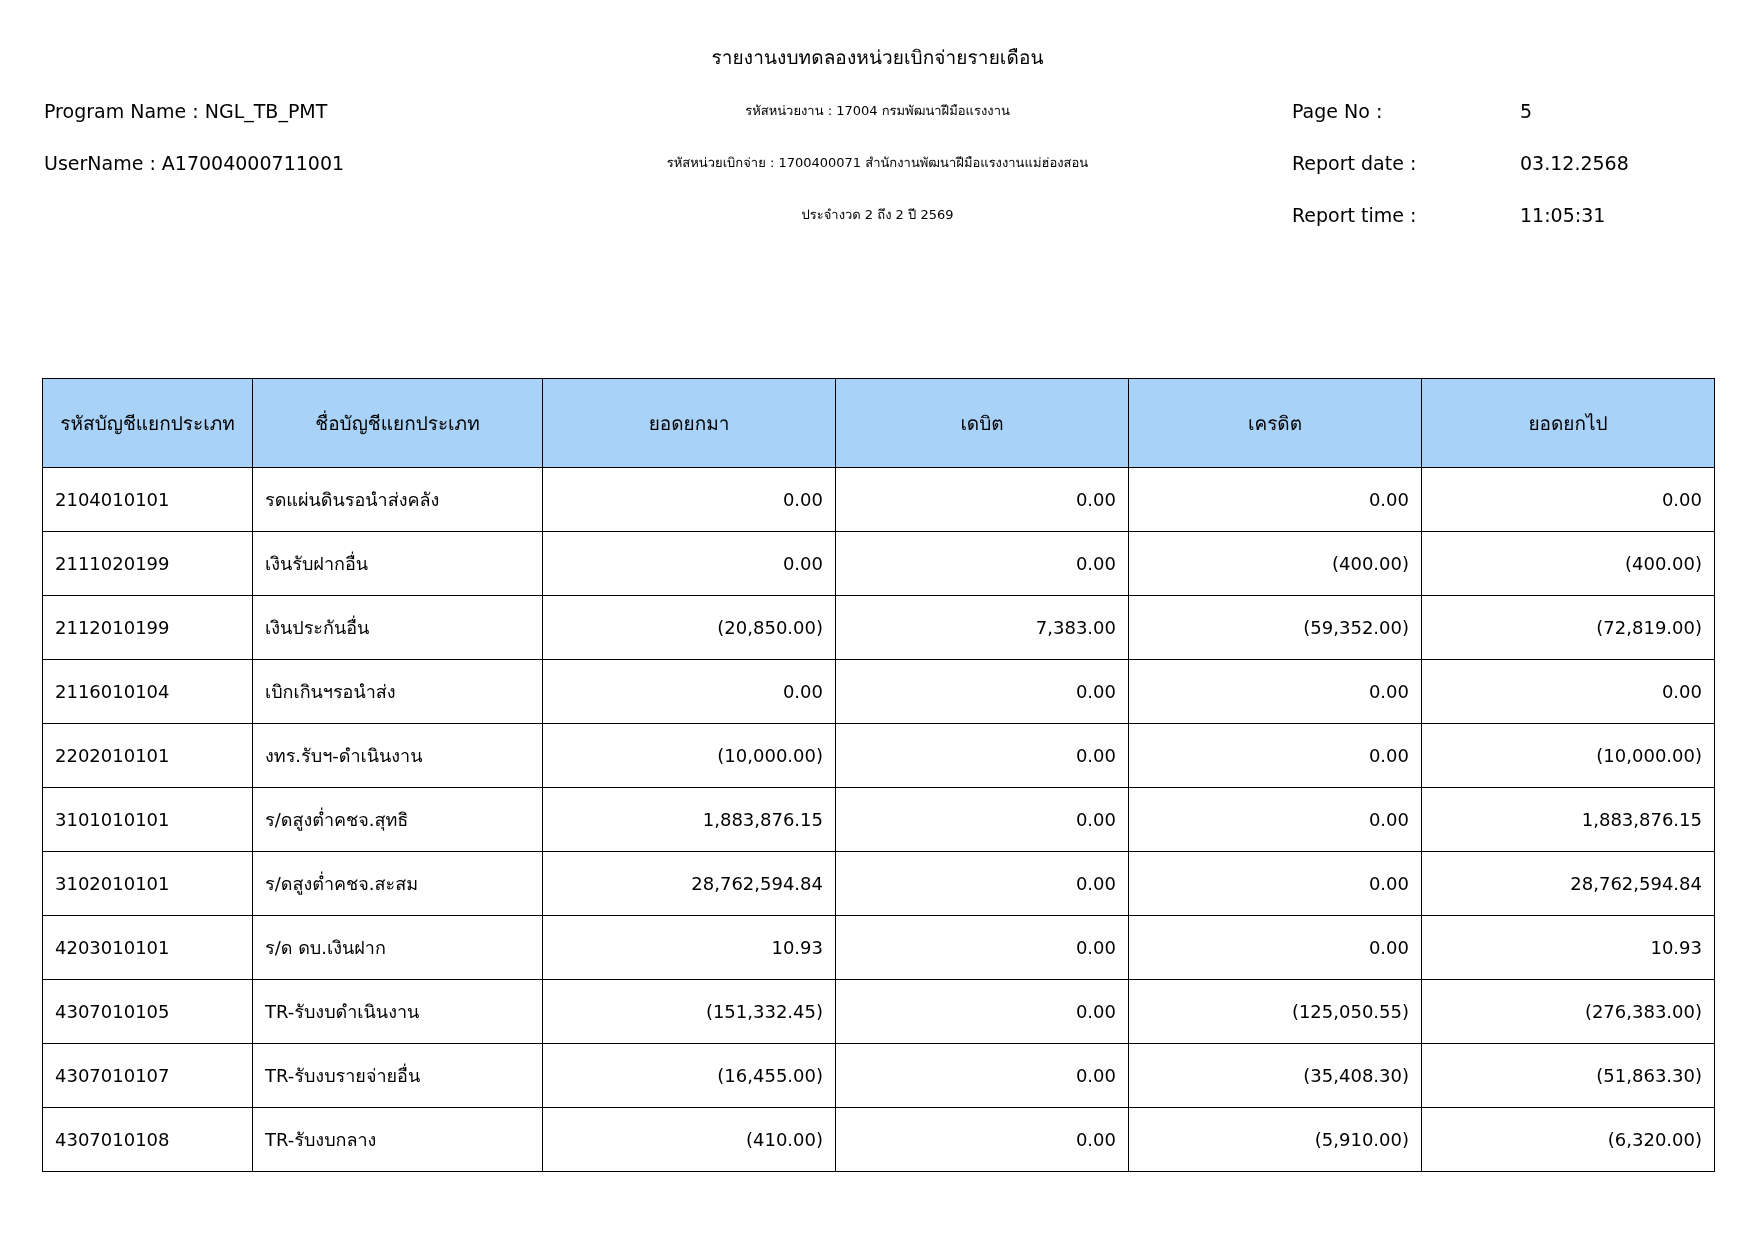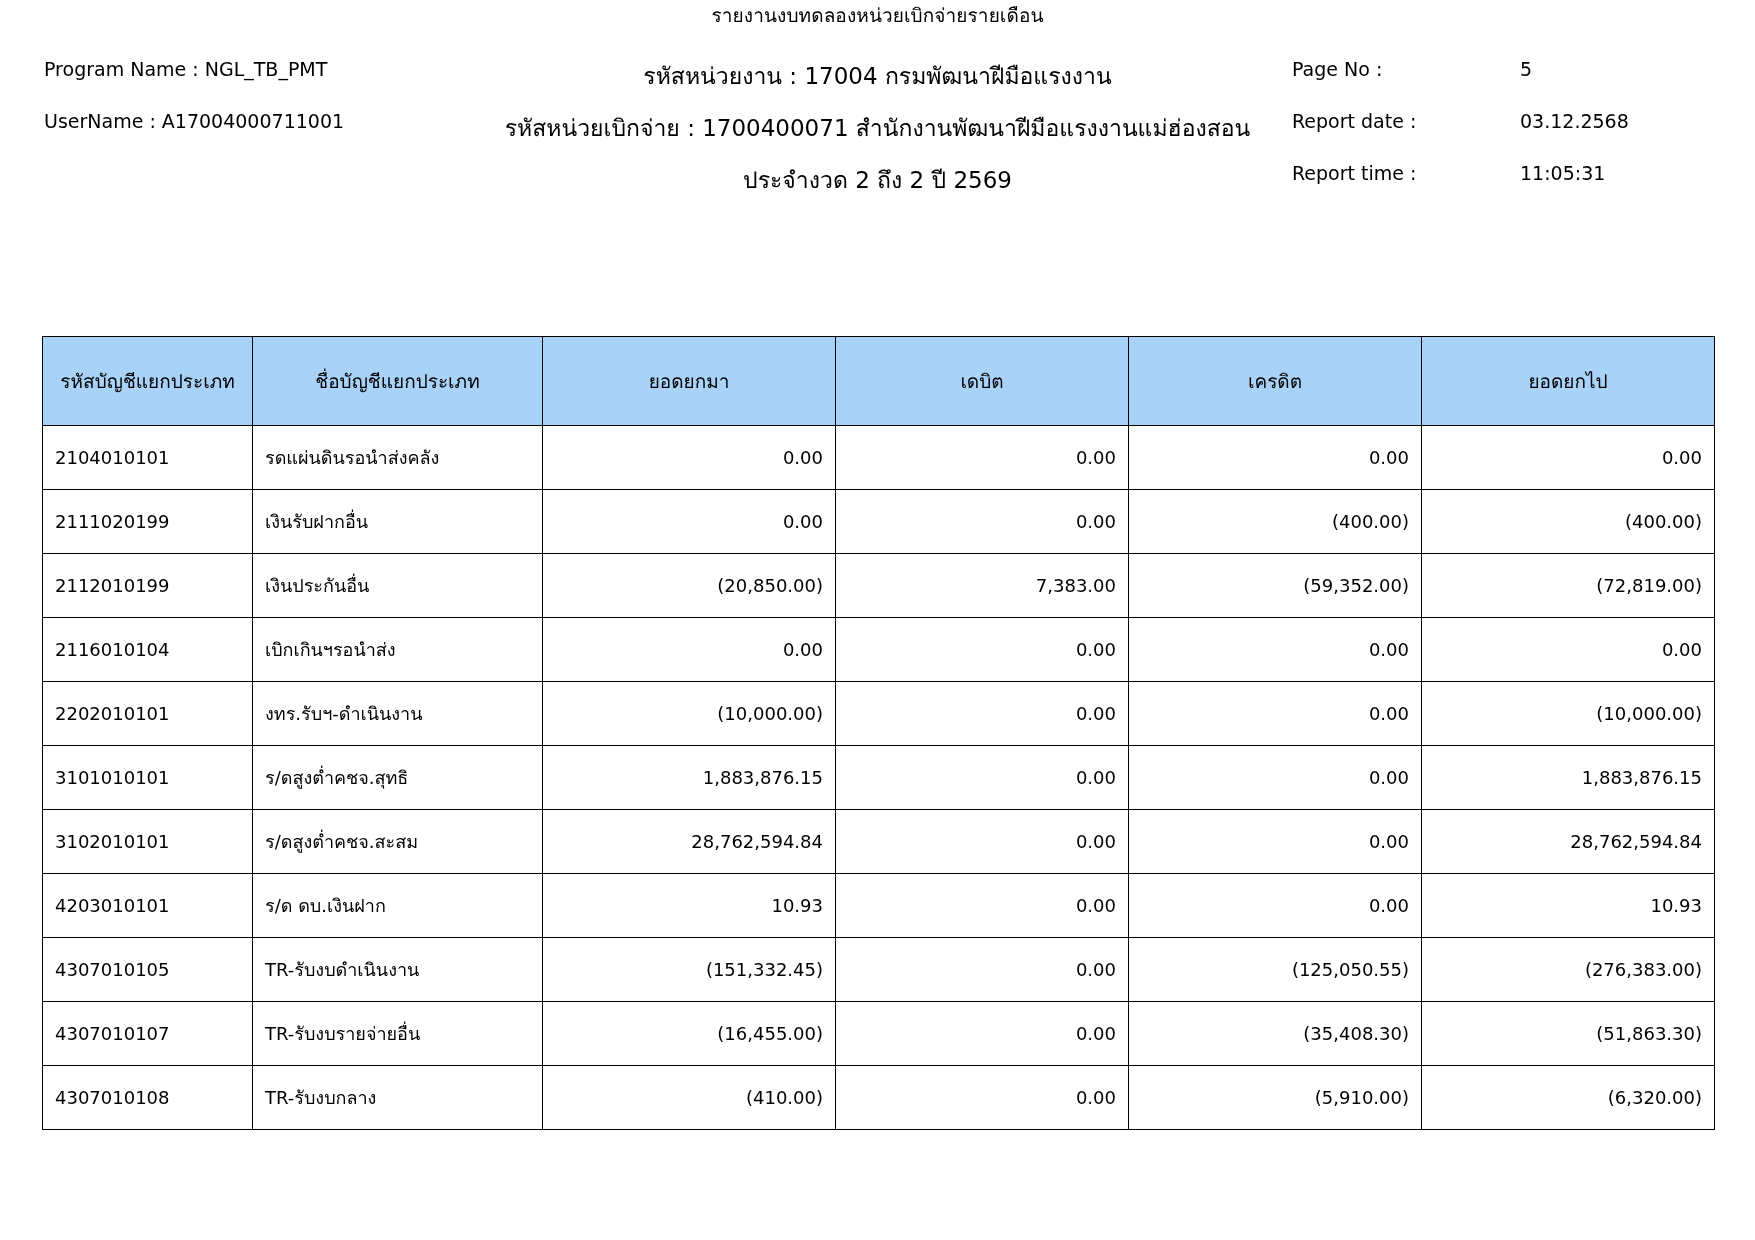--- a/index.html
+++ b/index.html
@@ -18,20 +18,21 @@
   .page {
     position: relative;
     width: 1755px;
     height: 1240px;
     box-sizing: border-box;
     padding: 0;
   }
   .report-title {
     text-align: center;
     font-size: 19px;
+    margin-top: 42px;
     letter-spacing: 0.1px;
   }
   .meta {
     position: relative;
     margin-top: 28px;
     height: 150px;
   }
   .meta-row {
     position: relative;
     height: 52px;
@@ -41,21 +42,21 @@
     position: absolute;
     left: 44px;
     font-size: 19px;
     white-space: nowrap;
   }
   .meta-center {
     position: absolute;
     left: 0;
     right: 0;
     text-align: center;
-    font-size: 23px;
+    font-size: 13px;
     white-space: nowrap;
   }
   .meta-right-label {
     position: absolute;
     left: 1292px;
     font-size: 19px;
     white-space: nowrap;
   }
   .meta-right-value {
     position: absolute;

